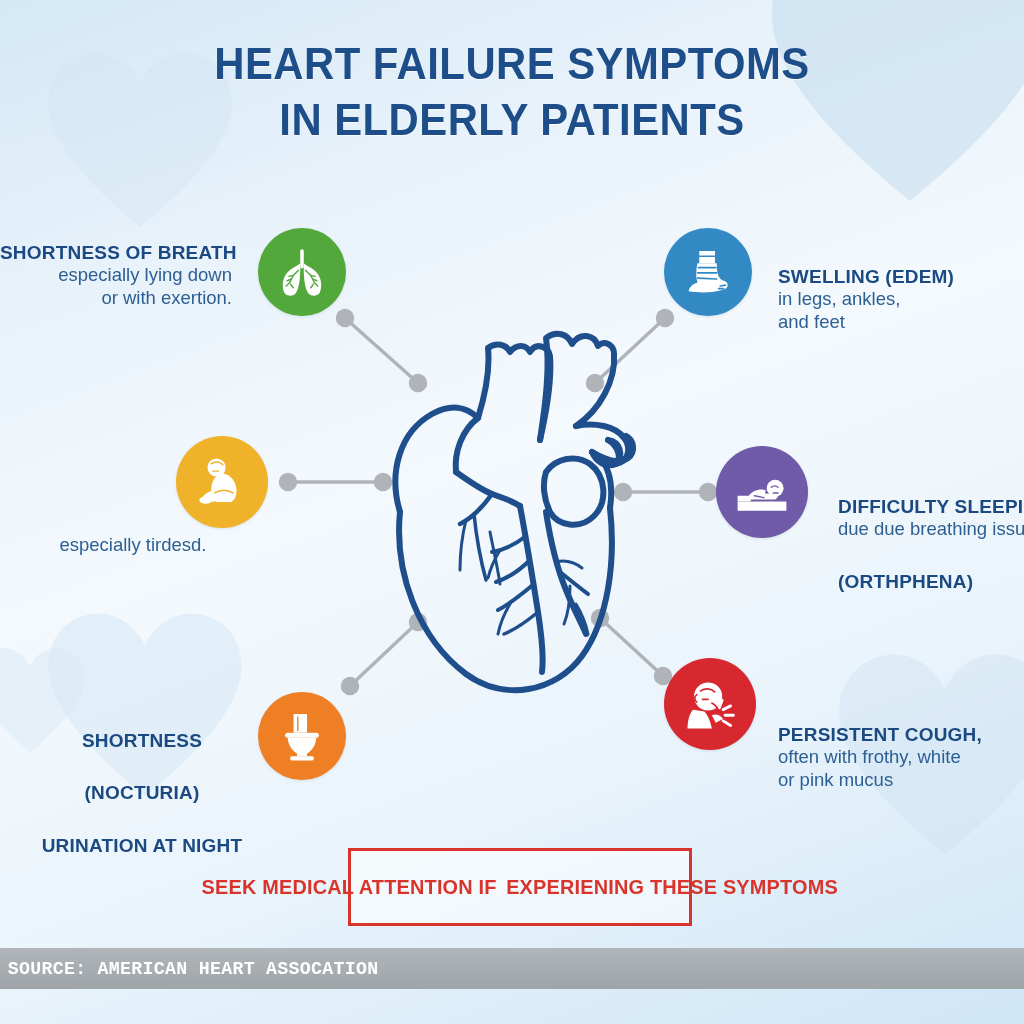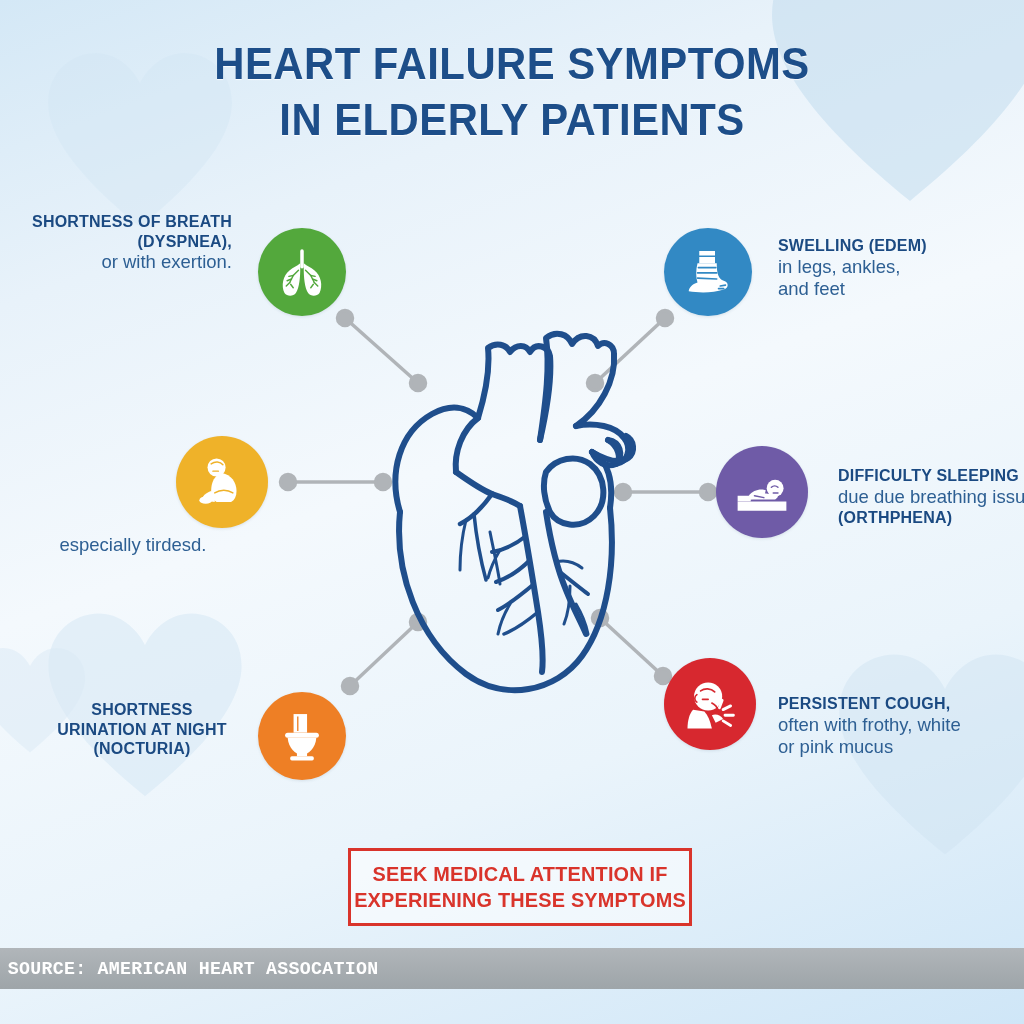--- a/index.html
+++ b/index.html
@@ -79,45 +79,46 @@
   .icon-badge svg { display: block; }
 
   
   .label {
     position: absolute;
     color: #1d4e89;
     line-height: 1.23;
   }
   .label .hd {
     font-weight: bold;
-    font-size: 16px;
+    font-size: 19px;
     letter-spacing: 0.2px;
     color: #1b4a82;
     white-space: nowrap;
+    margin-top: 29px;
   }
   .label .sub {
     font-size: 18.5px;
     color: #2d5f93;
     white-space: nowrap;
   }
   .label.right-align { text-align: right; }
   .label.left-align  { text-align: left; }
   .label.center-align{ text-align: center; }
 
   
   .warning-box {
     position: absolute;
     left: 348px;
     top: 848px;
     width: 344px;
     height: 78px;
     border: 3px solid #d9342b;
     background: rgba(255,255,255,0.55);
     display: flex;
-    flex-direction: column;
+    flex-direction: row;
     align-items: center;
     justify-content: center;
     box-sizing: border-box;
   }
   .warning-box .wline {
     color: #d9342b;
     font-weight: bold;
     font-size: 20.5px;
     line-height: 26px;
     letter-spacing: 0.2px;
@@ -385,21 +386,21 @@
         <path d="M22 18 C 26 15, 33 15, 37 19"></path>
         <path d="M24 27 L 30 27"></path>
         <path d="M34 31 C 38 33, 40 36, 40 39"></path>
         <path d="M18 22 C 15 24, 15 28, 18 30"></path>
       </g>
     </svg>
   </div>
 
   <div class="label right-align" style="left:0px; top:212px; width:232px;">
     <div class="hd">SHORTNESS OF BREATH</div>
-    <div class="hd">(DYSPNEA),</div>
+    <div class="sub">especially lying down</div>
     <div class="sub">or with exertion.</div>
   </div>
 
   <div class="label left-align" style="left:778px; top:236px; width:250px;">
     <div class="hd">SWELLING (EDEM)</div>
     <div class="sub">in legs, ankles,</div>
     <div class="sub">and feet</div>
   </div>
 
   <div class="label center-align" style="left:8px; top:534px; width:250px;">
@@ -407,22 +408,22 @@
   </div>
 
   <div class="label left-align" style="left:838px; top:466px; width:250px;">
     <div class="hd">DIFFICULTY SLEEPING</div>
     <div class="sub">due due breathing issues</div>
     <div class="hd">(ORTHPHENA)</div>
   </div>
 
   <div class="label center-align" style="left:20px; top:700px; width:244px;">
     <div class="hd">SHORTNESS</div>
+    <div class="hd">(NOCTURIA)</div>
     <div class="hd">URINATION AT NIGHT</div>
-    <div class="hd">(NOCTURIA)</div>
   </div>
 
   <div class="label left-align" style="left:778px; top:694px; width:250px;">
     <div class="hd">PERSISTENT COUGH,</div>
     <div class="sub">often with frothy, white</div>
     <div class="sub">or pink mucus</div>
   </div>
 
   <div class="warning-box">
     <div class="wline">SEEK MEDICAL ATTENTION IF</div>

